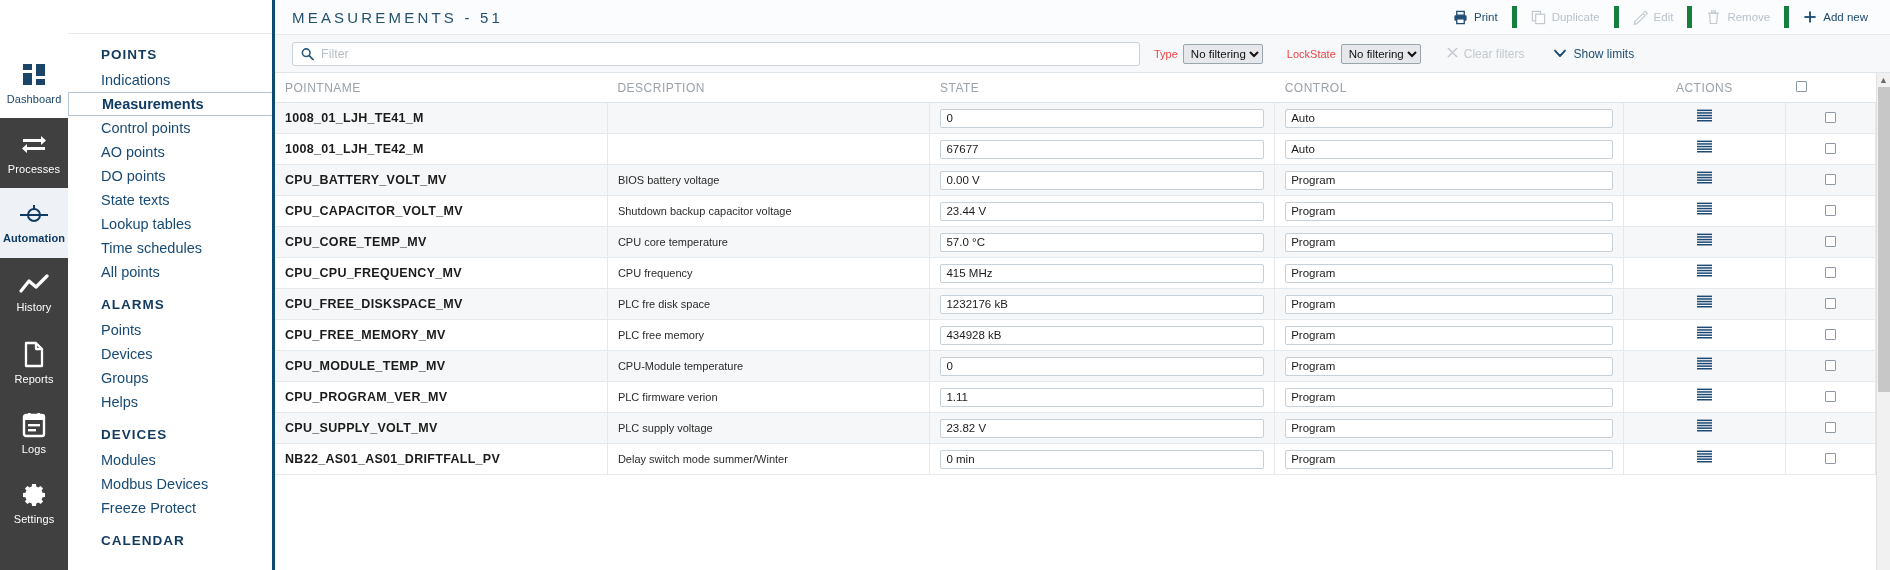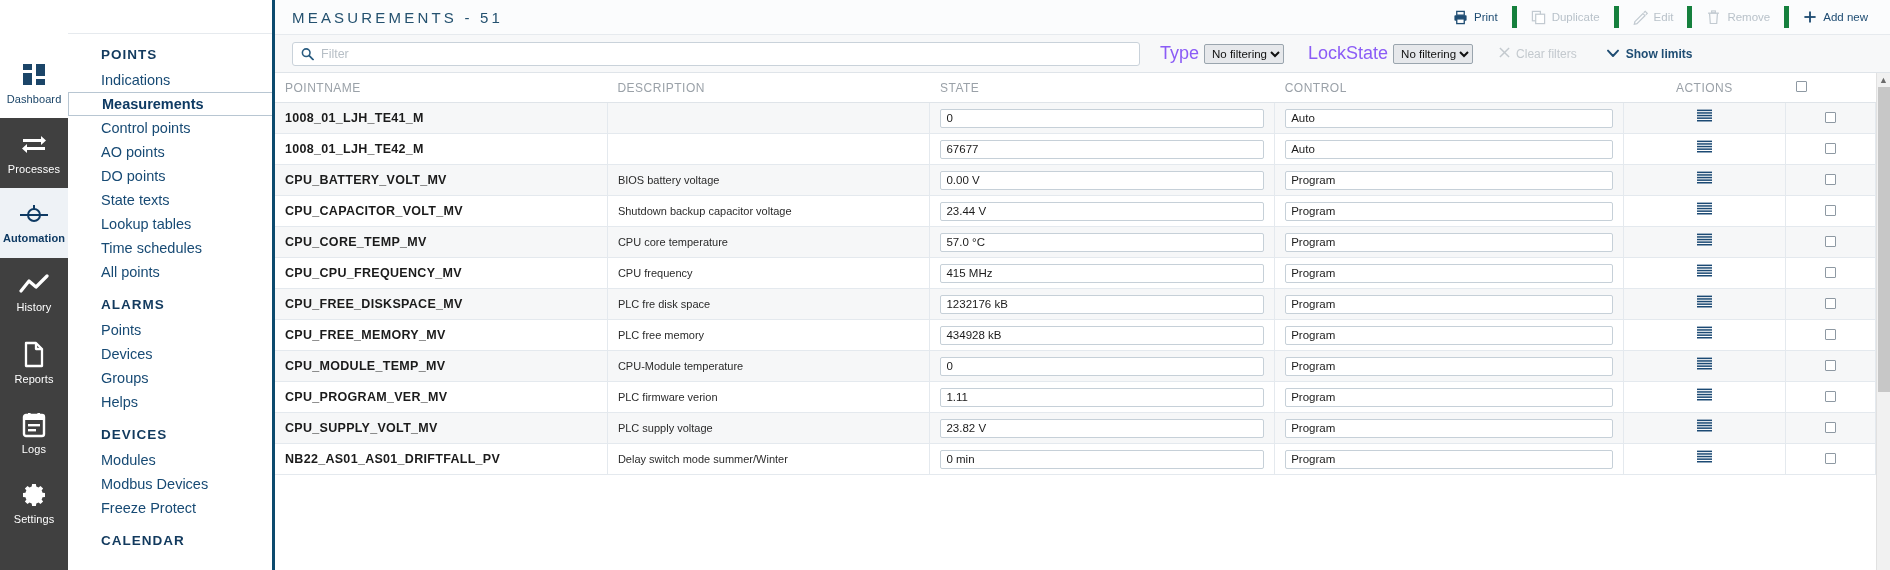--- a/index.html
+++ b/index.html
@@ -89,56 +89,55 @@
   .tb-btn:last-child { border-right: none; }
   .tb-btn.disabled { color: #b9c2ca; cursor: default; }
   .tb-btn svg { display:block; }
 
   .filterbar {
     height: 38px; flex: 0 0 38px;
     display: flex; align-items: center;
     border-bottom: 1px solid #dfe4e9;
     background: #f7f8f9;
     padding: 0 10px 0 17px;
-    gap: 6px;
   }
   .search-wrap {
     flex: 1 1 auto; position: relative; max-width: 848px;
   }
   .search-wrap .mag {
     position: absolute; left: 9px; top: 50%; transform: translateY(-50%);
     line-height: 0;
   }
   .search-input {
     width: 100%; height: 24px;
     border: 1px solid #c9d2da; border-radius: 3px;
     background: #ffffff;
     padding: 0 8px 0 28px;
     font-size: 12.5px; color: #333;
     font-family: "Liberation Sans", sans-serif;
     outline: none;
   }
   .search-input::placeholder { color: #b7bfc6; }
   .filter-right { display: flex; align-items: center; gap: 0; margin-left: 14px; }
-  .flabel { font-size: 18px; color: #8b5cf6; margin-right: 5px; }
+  .flabel { font-size: 11px; color: #ef4444; margin-right: 5px; }
   .fselect {
     height: 20px; width: 80px;
     font-size: 11.5px; font-family: "Liberation Sans", sans-serif;
     border: 1px solid #9aa5ae; background: #e6e8eb;
     color: #111; border-radius: 2px;
     padding-left: 3px;
   }
   .fgap { width: 24px; }
   .clear-filters {
     display: flex; align-items: center; gap: 6px;
     font-size: 12px; color: #c3c9ce; margin-left: 26px; cursor: default;
   }
   .show-limits {
     display: flex; align-items: center; gap: 7px;
-    font-size: 12px; color: #1f4d73; margin-left: 30px; cursor: pointer; font-weight: 700;
+    font-size: 12px; color: #1f4d73; margin-left: 30px; cursor: pointer; font-weight: 400;
   }
 
   
   .table-area { flex: 1 1 auto; position: relative; overflow: hidden; display:flex; }
   .tbl-scroll { flex: 1 1 auto; overflow: hidden; }
   table.grid { width: 100%; border-collapse: collapse; table-layout: fixed; }
   table.grid th {
     font-size: 12px; font-weight: normal; color: #9aa1a8;
     letter-spacing: .5px;
     text-align: left;

